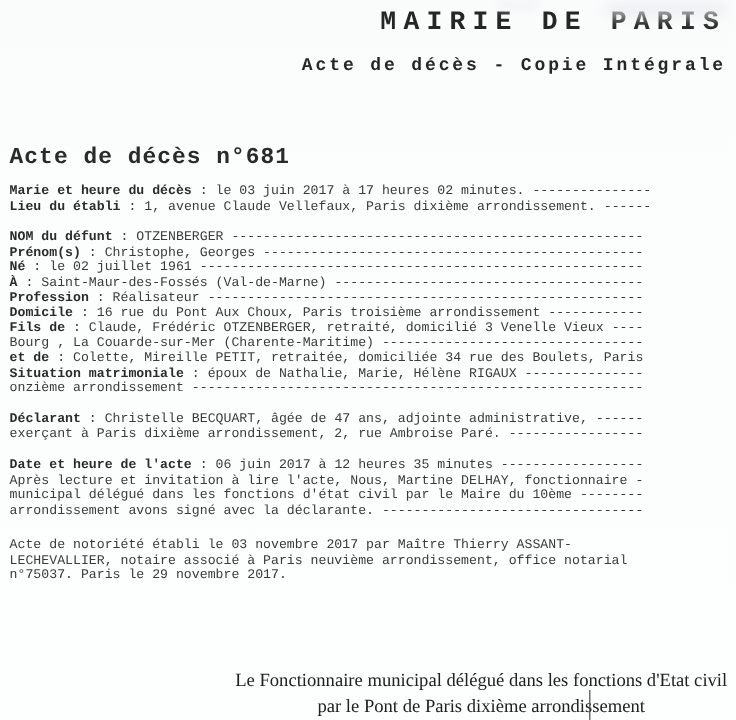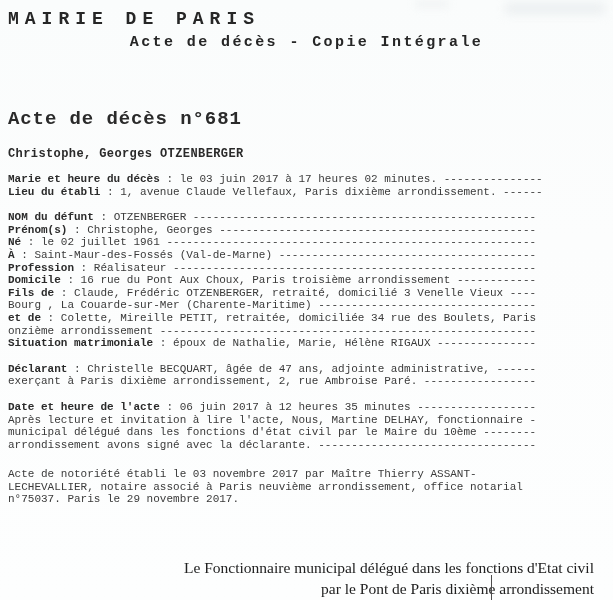--- a/index.html
+++ b/index.html
@@ -21,35 +21,35 @@
     position: absolute; right: 8px; top: 2px;
     width: 100px; height: 13px;
     background: #e8ecee; filter: blur(5px); opacity: .7;
   }
   .smudge-b {
     position: absolute; left: 415px; top: 0;
     width: 34px; height: 8px;
     background: #edf0f1; filter: blur(4px); opacity: .7;
   }
   .doc-title {
-    text-align: left;
+    text-align: right;
     font-weight: bold;
-    font-size: 18px;
+    font-size: 22px;
     letter-spacing: 6px;
     line-height: 22px;
     margin-top: 2px;
     color: #262626;
   }
   .doc-subtitle {
-    text-align: center;
+    text-align: right;
     font-weight: bold;
     font-size: 15px;
     letter-spacing: 2.4px;
     line-height: 18px;
-    margin-top: 4px;
+    margin-top: 16px;
     color: #262626;
   }
   .act-number {
     font-weight: bold;
     font-size: 19px;
     letter-spacing: 0.9px;
     margin-top: 56px;
     color: #2a2a2a;
   }
   .deceased {
@@ -66,22 +66,22 @@
   .para { margin: 0 0 13px 0; }
   .para:last-child { margin-top: 17px; }
   .line {
     white-space: pre;
     line-height: 12.6px;
     color: #3a3a3a;
   }
   .line b { font-weight: bold; color: #2b2b2b; }
   .footer {
     position: absolute;
-    right: 19px; bottom: 1px;
-    text-align: right;
+    right: 7px; bottom: 1px;
+    text-align: center;
     font-family: "Liberation Serif", "DejaVu Serif", serif;
     font-size: 15.5px;
     line-height: 21px;
     color: #212121;
   }
   .fold-line {
     position: absolute;
     left: 491px; top: 575px;
     width: 1px; height: 25px;
     background: #4c4c4c;
@@ -91,39 +91,38 @@
 <body>
 
 <div class="page">
   <div class="smudge-a"></div>
   <div class="smudge-b"></div>
 
   <div class="doc-title">MAIRIE DE PARIS</div>
   <div class="doc-subtitle">Acte de décès - Copie Intégrale</div>
 
   <div class="act-number">Acte de décès n°681</div>
-  <div class="deceased">Christophe, Georges OTZENBERGER</div>
 
   <div class="body-block">
       <div class="para">
         <div class="line"><b>Marie et heure du décès</b><span> : le 03 juin 2017 à 17 heures 02 minutes. ---------------</span></div>
         <div class="line"><b>Lieu du établi</b><span> : 1, avenue Claude Vellefaux, Paris dixième arrondissement. ------</span></div>
       </div>
       <div class="para">
         <div class="line"><b>NOM du défunt</b><span> : OTZENBERGER ----------------------------------------------------</span></div>
         <div class="line"><b>Prénom(s)</b><span> : Christophe, Georges ------------------------------------------------</span></div>
         <div class="line"><b>Né</b><span> : le 02 juillet 1961 --------------------------------------------------------</span></div>
         <div class="line"><b>À</b><span> : Saint-Maur-des-Fossés (Val-de-Marne) ---------------------------------------</span></div>
         <div class="line"><b>Profession</b><span> : Réalisateur -------------------------------------------------------</span></div>
         <div class="line"><b>Domicile</b><span> : 16 rue du Pont Aux Choux, Paris troisième arrondissement ------------</span></div>
         <div class="line"><b>Fils de</b><span> : Claude, Frédéric OTZENBERGER, retraité, domicilié 3 Venelle Vieux ----</span></div>
         <div class="line"><span>Bourg , La Couarde-sur-Mer (Charente-Maritime) ---------------------------------</span></div>
         <div class="line"><b>et de</b><span> : Colette, Mireille PETIT, retraitée, domiciliée 34 rue des Boulets, Paris</span></div>
+        <div class="line"><b>Situation matrimoniale</b><span> : époux de Nathalie, Marie, Hélène RIGAUX ---------------</span></div>
         <div class="line"><span>onzième arrondissement ---------------------------------------------------------</span></div>
-        <div class="line"><b>Situation matrimoniale</b><span> : époux de Nathalie, Marie, Hélène RIGAUX ---------------</span></div>
       </div>
       <div class="para">
         <div class="line"><b>Déclarant</b><span> : Christelle BECQUART, âgée de 47 ans, adjointe administrative, ------</span></div>
         <div class="line"><span>exerçant à Paris dixième arrondissement, 2, rue Ambroise Paré. -----------------</span></div>
       </div>
       <div class="para">
         <div class="line"><b>Date et heure de l'acte</b><span> : 06 juin 2017 à 12 heures 35 minutes ------------------</span></div>
         <div class="line"><span>Après lecture et invitation à lire l'acte, Nous, Martine DELHAY, fonctionnaire -</span></div>
         <div class="line"><span>municipal délégué dans les fonctions d'état civil par le Maire du 10ème --------</span></div>
         <div class="line"><span>arrondissement avons signé avec la déclarante. ---------------------------------</span></div>

